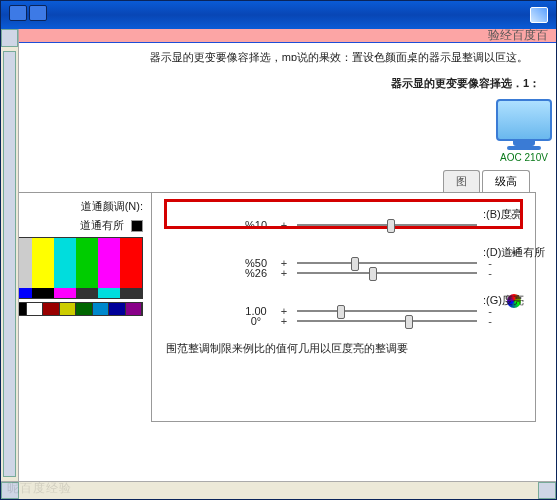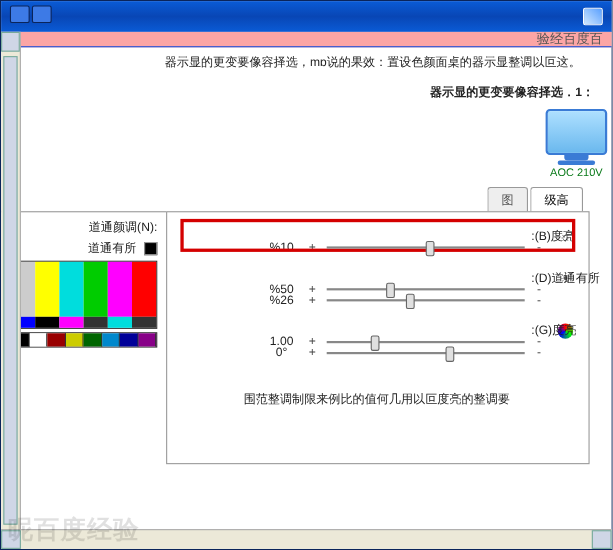--- a/index.html
+++ b/index.html
@@ -31,32 +31,32 @@
 .sun{color:#555}
 .sun2{color:#555}
 .half{background:linear-gradient(90deg,#000 50%,#fff 50%);border:1px solid #000;border-radius:50%}
 .rgb{background:conic-gradient(#f00,#0f0,#00f,#f00);border-radius:50%}
 .slbl{direction:rtl;unicode-bidi:plaintext;color:#222;white-space:nowrap;font-size:11px}
 .plus,.minus{color:#444;text-align:center}
 .track{position:relative;height:16px}
 .rail{position:absolute;top:7px;left:0;right:0;height:2px;background:#888}
 .thumb{position:absolute;top:2px;width:8px;height:14px;background:#e0e0e0;border:1px solid #666;border-radius:2px}
 .val{direction:rtl;unicode-bidi:plaintext;text-align:center;color:#222}
-.note{direction:rtl;text-align:center;margin-top:20px;padding-right:2px;color:#222}
+.note{direction:rtl;text-align:left;margin-top:6px;padding-right:2px;color:#222}
 .leftlbl{direction:rtl;text-align:right;color:#222;margin:4px 0}
 .leftlbl .sq{display:inline-block;width:12px;height:12px;border:1px solid #999;margin-left:4px;vertical-align:middle}
 .sq.blk{background:#000}
 .testbars{border:1px solid #333;margin-top:4px}
 .bars1{height:50px;display:grid;grid-template-columns:repeat(6,1fr)}
 .bars2{height:10px;display:grid;grid-template-columns:repeat(6,1fr)}
 .sw{height:14px;display:grid;grid-template-columns:repeat(8,1fr);border:1px solid #333;margin-top:3px}
 .sw div{border-right:1px solid #333}
 .radiorow{direction:rtl;text-align:right;margin-top:6px}
 .radiorow input{margin-left:2px}
-.watermark{position:absolute;left:6px;bottom:2px;font-size:23px;font-weight:bold;color:rgba(0,0,0,0.12);letter-spacing:1px}
+.watermark{position:absolute;left:6px;bottom:2px;font-size:12px;font-weight:normal;color:rgba(0,0,0,0.12);letter-spacing:1px}
 .scroll{position:absolute;top:28px;bottom:0;left:0;width:18px;background:#ece9d8;border-right:1px solid #aaa}
 .scroll .btn{height:18px;background:#cfd6e6;border:1px solid #7a9;position:absolute;left:0;right:0}
 .scroll .bt{top:0}.scroll .bb{bottom:0}
 .scroll .th{position:absolute;left:2px;right:2px;top:22px;bottom:22px;background:#cfd6e6;border:1px solid #7a9}
 .hscroll{position:absolute;left:0;right:0;bottom:0;height:18px;background:#ece9d8;border-top:1px solid #aaa}
 .hscroll .btn{width:18px;top:0;bottom:0;background:#cfd6e6;border:1px solid #7a9;position:absolute}
 .hscroll .bl{left:0}.hscroll .br{right:0}
 </style>
 </head>
 <body>

